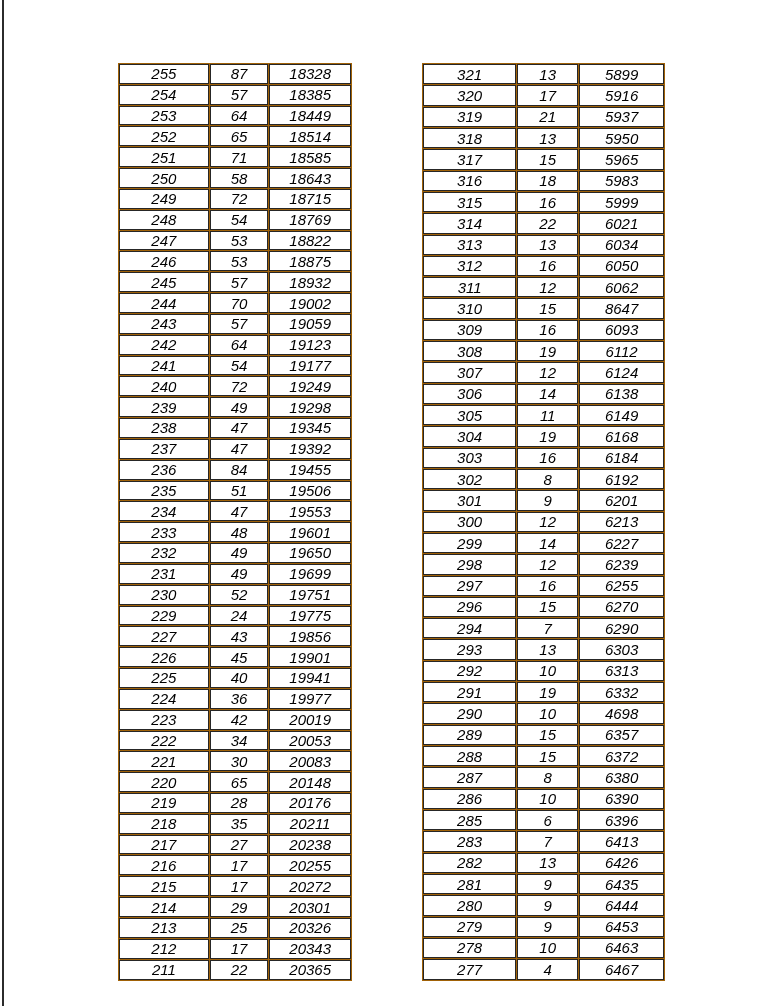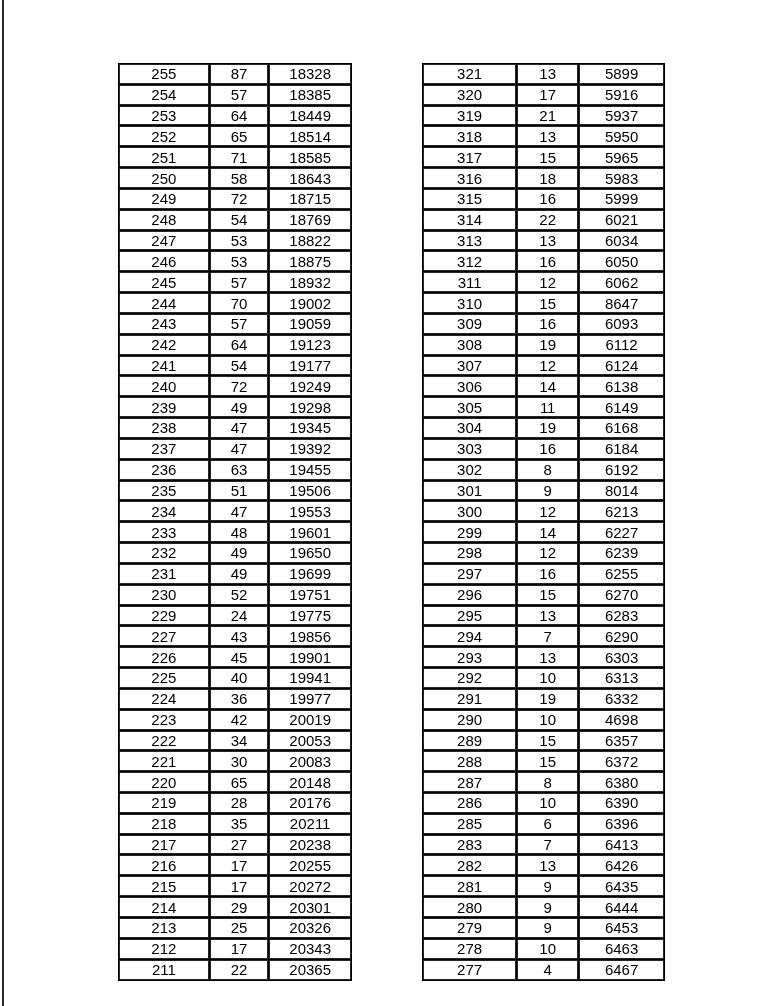--- a/index.html
+++ b/index.html
@@ -22,21 +22,22 @@
     height: 1006px;
     background: #2b2b2b;
   }
   table.score-table {
     position: absolute;
     top: 63px;
     height: 918px;
     border-collapse: separate;
     border-spacing: 1px;
     table-layout: fixed;
-    background: #000000;
+    background: #a16207;
+    font-style: italic;
   }
   table.score-table.t-left  { left: 118px; width: 234px; }
   table.score-table.t-right { left: 422px; width: 243px; }
   table.score-table td {
     border: 1.5px solid #262626;
     background: #ffffff;
     text-align: center;
     vertical-align: middle;
     padding: 0;
     font-size: 15px;
@@ -152,21 +153,21 @@
           <td>47</td>
           <td>19345</td>
         </tr>
         <tr>
           <td>237</td>
           <td>47</td>
           <td>19392</td>
         </tr>
         <tr>
           <td>236</td>
-          <td>63</td>
+          <td>84</td>
           <td>19455</td>
         </tr>
         <tr>
           <td>235</td>
           <td>51</td>
           <td>19506</td>
         </tr>
         <tr>
           <td>234</td>
           <td>47</td>
@@ -388,21 +389,21 @@
           <td>6184</td>
         </tr>
         <tr>
           <td>302</td>
           <td>8</td>
           <td>6192</td>
         </tr>
         <tr>
           <td>301</td>
           <td>9</td>
-          <td>8014</td>
+          <td>6201</td>
         </tr>
         <tr>
           <td>300</td>
           <td>12</td>
           <td>6213</td>
         </tr>
         <tr>
           <td>299</td>
           <td>14</td>
           <td>6227</td>
@@ -414,25 +415,20 @@
         </tr>
         <tr>
           <td>297</td>
           <td>16</td>
           <td>6255</td>
         </tr>
         <tr>
           <td>296</td>
           <td>15</td>
           <td>6270</td>
-        </tr>
-        <tr>
-          <td>295</td>
-          <td>13</td>
-          <td>6283</td>
         </tr>
         <tr>
           <td>294</td>
           <td>7</td>
           <td>6290</td>
         </tr>
         <tr>
           <td>293</td>
           <td>13</td>
           <td>6303</td>

